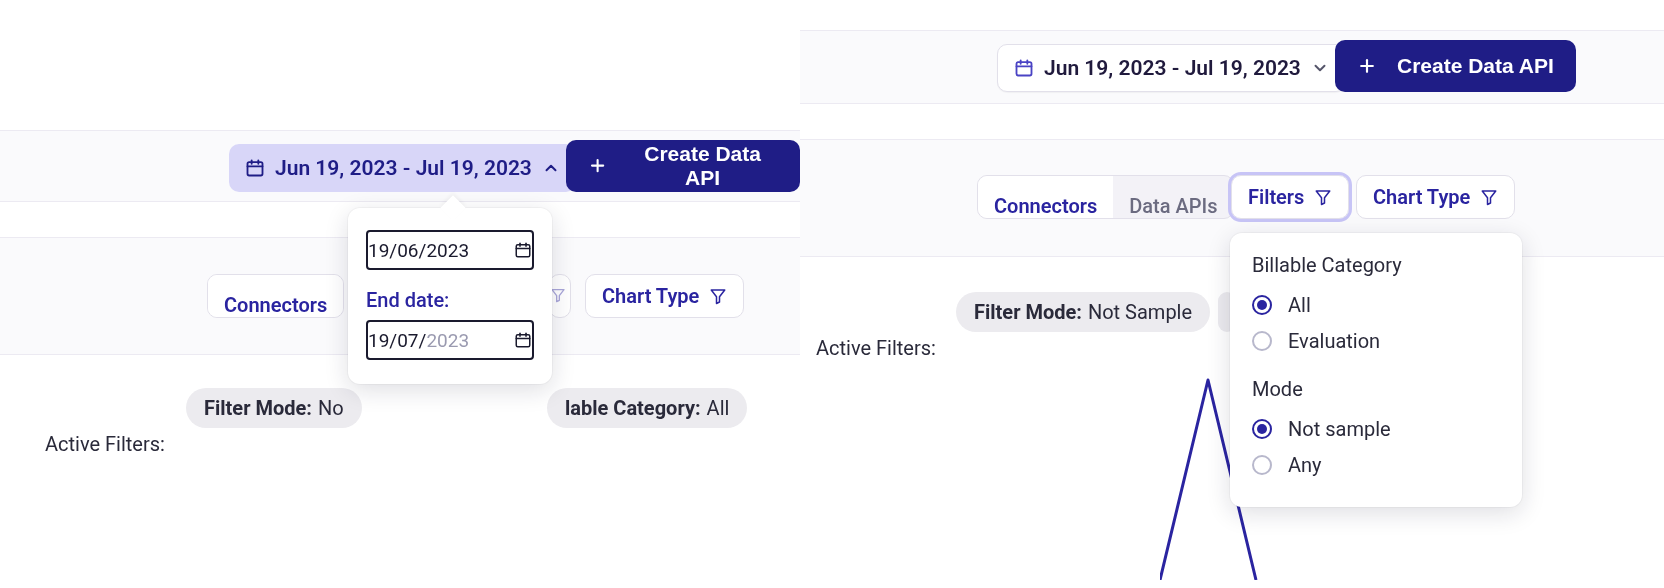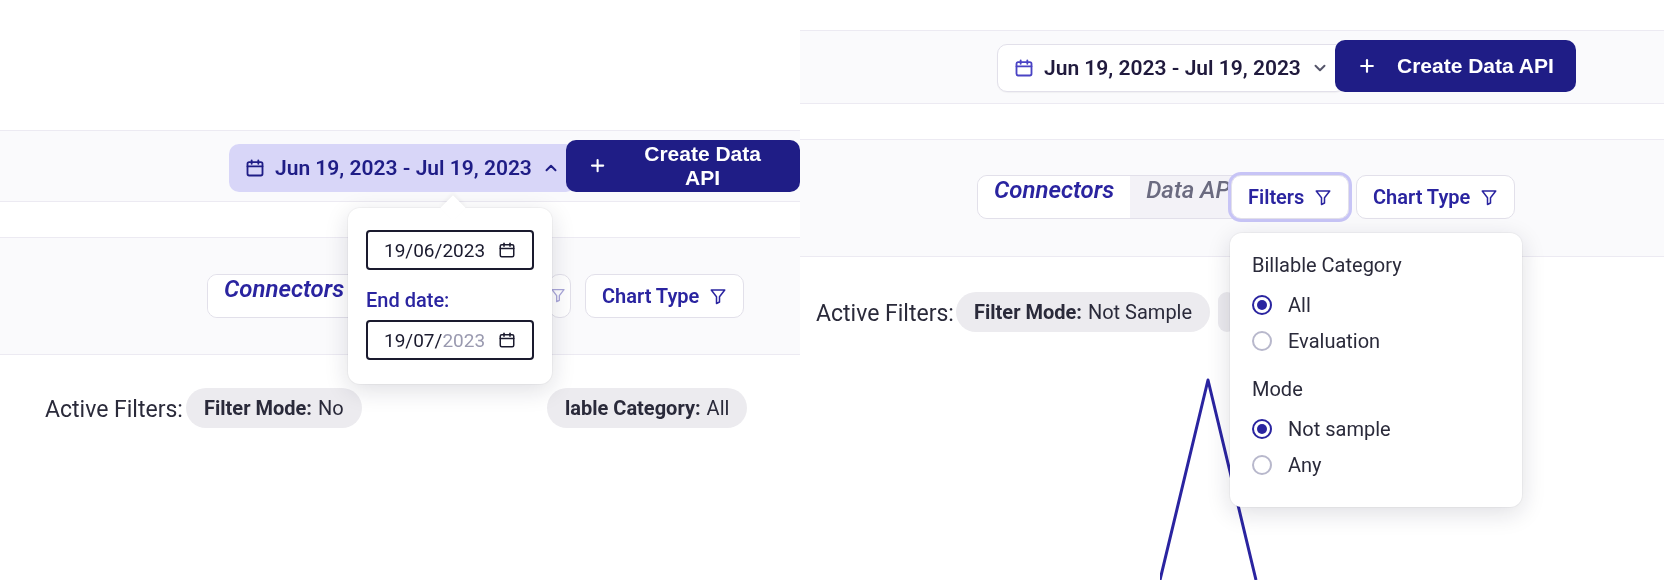--- a/index.html
+++ b/index.html
@@ -69,26 +69,25 @@
     display: inline-flex;
     border: 1px solid #e2e0ea;
     border-radius: 10px;
     overflow: hidden;
     background: #f3f2f7;
     height: 44px;
   }
   .seg-btn {
     padding: 0 16px;
     display: inline-flex;
-    align-items: flex-start;
-    font-size: 24px;
+    align-items: flex-end;
+    font-size: 20px;
     font-weight: 500;
     color: #6b6b80;
     cursor: pointer;
-    font-style: italic;
   }
   .seg-btn.active {
     background: #fff;
     color: #2a24a0;
     font-weight: 600;
   }
 
   .pill-btn {
     display: inline-flex;
     align-items: center;
@@ -114,21 +113,21 @@
     align-items: center;
     height: 40px;
     padding: 0 18px;
     border-radius: 20px;
     background: #ecebef;
     font-size: 20px;
     color: #2a2a3a;
   }
   .chip b { font-weight: 700; margin-right: 6px; }
 
-  .label-txt { color: #2a2a3a; font-size: 23px; }
+  .label-txt { color: #2a2a3a; font-size: 20px; margin-top: 36px; }
 
   
   .date-pop {
     position: absolute;
     width: 204px;
     background: #fff;
     border-radius: 12px;
     box-shadow: 0 6px 24px rgba(20,20,50,0.14), 0 0 0 1px rgba(0,0,0,0.03);
     padding: 22px 18px 24px;
   }
@@ -147,21 +146,21 @@
     font-size: 20px;
     margin-bottom: 8px;
   }
   .date-pop .date-input {
     display: flex;
     align-items: center;
     justify-content: space-between;
     height: 40px;
     border: 2px solid #1a1a2e;
     border-radius: 4px;
-    padding: 0 16px;
+    padding: 0 0;
     font-size: 19px;
     color: #1a1a2e;
     margin-bottom: 18px;
     background: #fff;
   }
   .date-pop .date-input .dimmed { color: #9a9ab0; }
   .date-pop .date-input:last-child { margin-bottom: 0; }
   .date-pop .date-input .cal-sm { width: 18px; height: 18px; }
 
   

